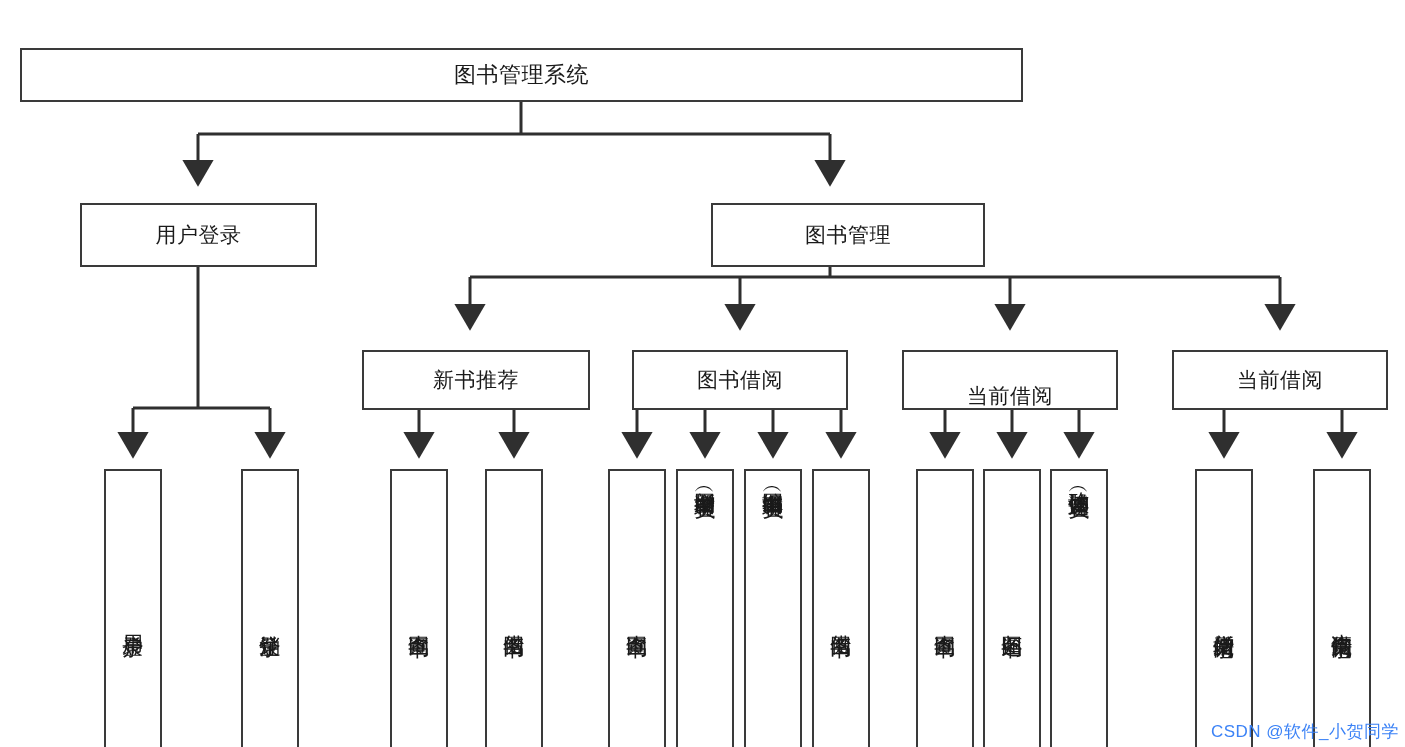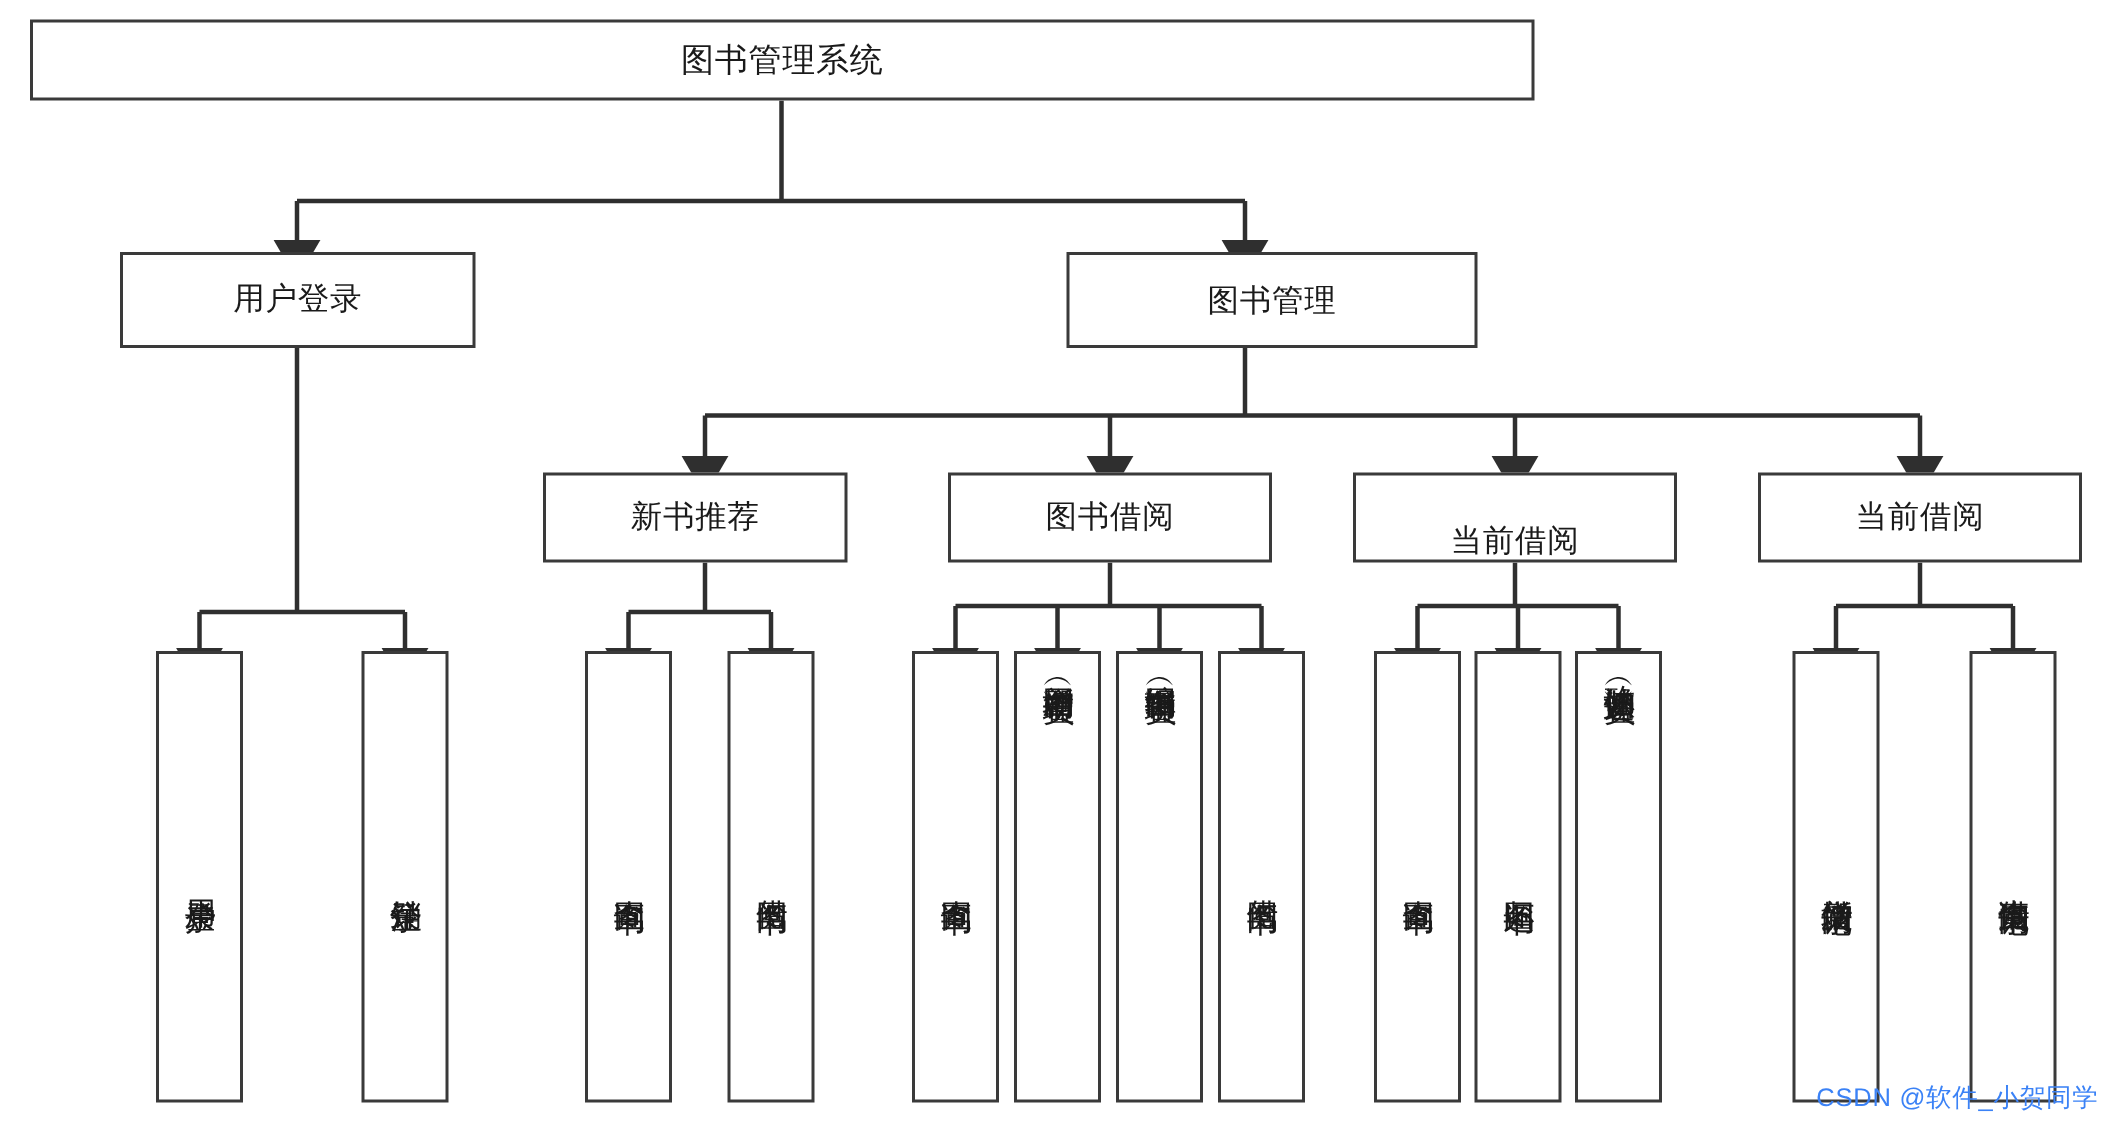--- a/index.html
+++ b/index.html
@@ -31,20 +31,21 @@
   .node {
     position: absolute;
     box-sizing: border-box;
     background: #ffffff;
     border: 2px solid #3a3a3a;
     display: flex;
     align-items: center;
     justify-content: center;
     color: #1a1a1a;
     z-index: 2;
+    margin-top: 35px;
   }
   .node .lbl {
     display: block;
     text-align: center;
     line-height: 1.16;
     white-space: nowrap;
   }
   
   .node.h .lbl {
     font-size: 21px;
@@ -145,21 +146,21 @@
   </div>
 
   <div class="node h" style="left:80px; top:168px; width:237px; height:64px;">
     <span class="lbl">用户登录</span>
   </div>
 
   <div class="node h" style="left:711px; top:168px; width:274px; height:64px;font-family:Liberation Serif, serif;">
     <span class="lbl">图书管理</span>
   </div>
 
-  <div class="node h" style="left:362px; top:315px; width:203px; height:60px;">
+  <div class="node h" style="left:362px; top:315px; width:228px; height:60px;">
     <span class="lbl">新书推荐</span>
   </div>
 
   <div class="node h" style="left:632px; top:315px; width:216px; height:60px;">
     <span class="lbl">图书借阅</span>
   </div>
 
   <div class="node h" style="left:902px; top:315px; width:216px; height:60px;align-items:flex-end;">
     <span class="lbl">当前借阅</span>
   </div>

